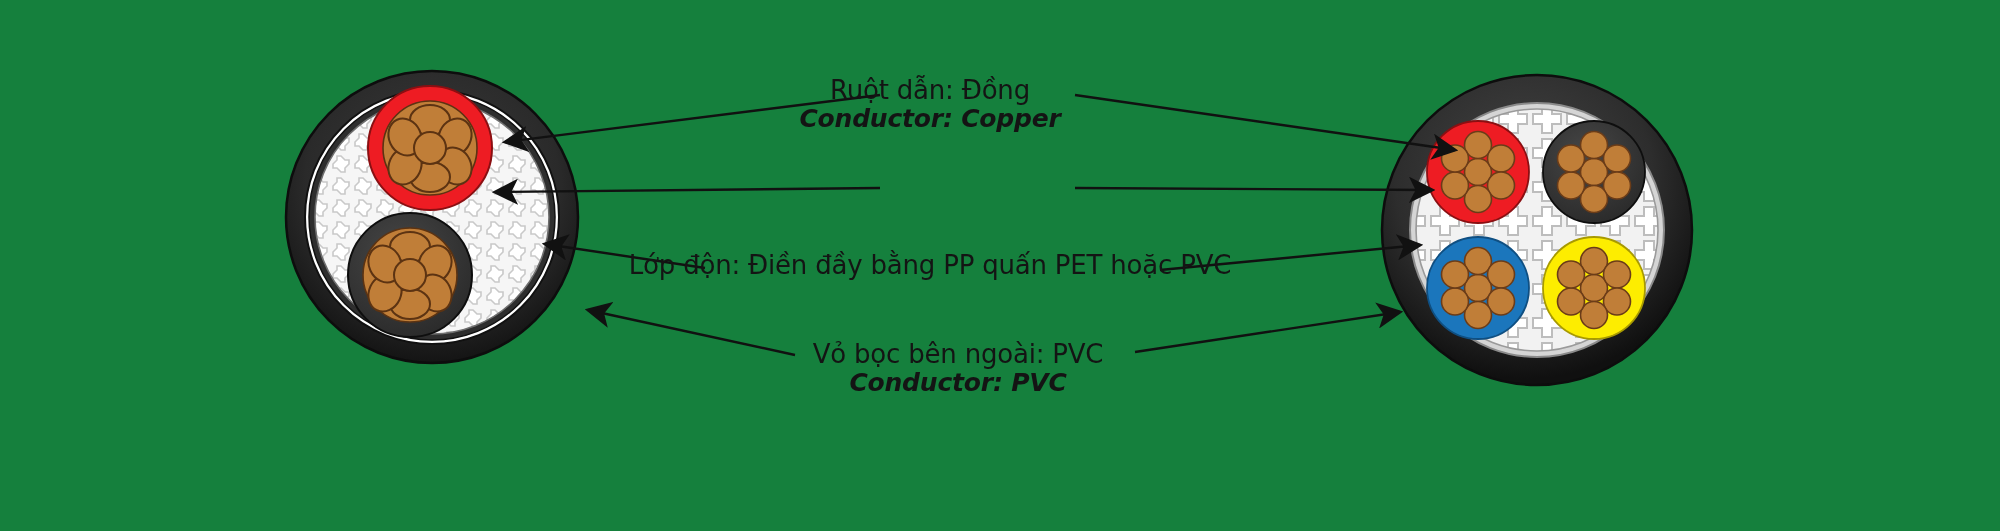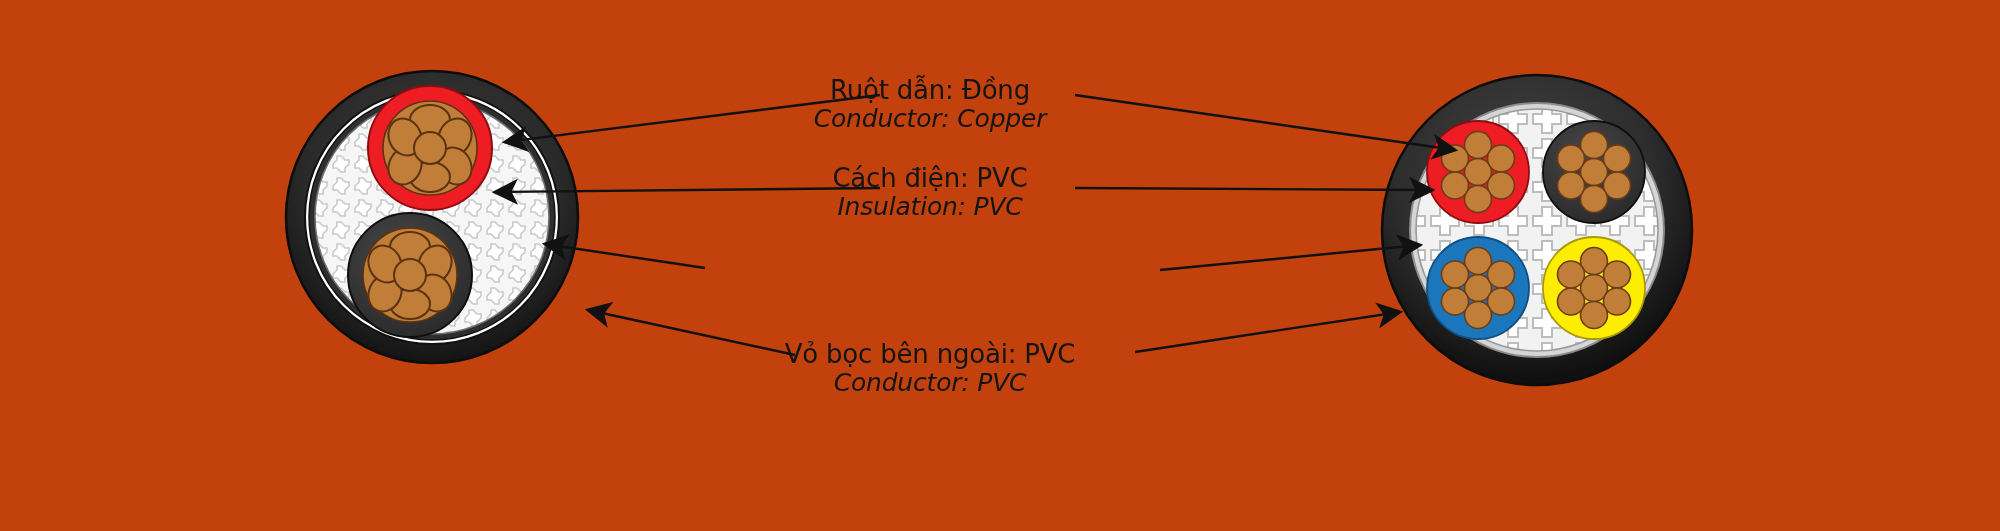--- a/index.html
+++ b/index.html
@@ -8,21 +8,21 @@
     padding: 0;
     background: #ffffff;
   }
   body {
     font-family: "Liberation Sans", sans-serif;
   }
   #stage {
     position: relative;
     width: 2000px;
     height: 531px;
-    background: #c2410c;
+    background: #15803d;
     overflow: hidden;
   }
   #diagram-svg {
     position: absolute;
     left: 0;
     top: 0;
     width: 2000px;
     height: 531px;
     display: block;
   }
@@ -37,28 +37,28 @@
     font-family: "DejaVu Sans", sans-serif;
     font-size: 26px;
     font-weight: 400;
     letter-spacing: -0.2px;
     color: #141414;
   }
   .label-en {
     font-family: "DejaVu Sans", sans-serif;
     font-size: 25px;
     font-style: italic;
-    font-weight: 400;
+    font-weight: 700;
     letter-spacing: -0.2px;
     color: #141414;
   }
   #lbl-conductor { left: 700px; top: 76px;  width: 460px; }
   #lbl-insulation{ left: 700px; top: 164px; width: 460px; }
   #lbl-filler    { left: 600px; top: 251px; width: 660px; }
-  #lbl-sheath    { left: 700px; top: 340px; width: 460px; }
+  #lbl-sheath    { left: 728px; top: 340px; width: 460px; }
 </style>
 </head>
 <body>
 
 <div id="stage">
 
   <svg id="diagram-svg" viewBox="0 0 2000 531">
     <defs>
 
       <pattern id="fillerTexLeft" width="22" height="22" patternUnits="userSpaceOnUse">
@@ -210,26 +210,23 @@
       <line x1="1160" y1="270" x2="1420" y2="245" marker-end="url(#arrowHead)"></line>
       <line x1="1135" y1="352" x2="1400" y2="312" marker-end="url(#arrowHead)"></line>
     </g>
   </svg>
 
   <div class="label-group" id="lbl-conductor">
     <div class="label-vi">Ruột dẫn: Đồng</div>
     <div class="label-en">Conductor: Copper</div>
   </div>
 
-  <div class="label-group" id="lbl-insulation">
-    <div class="label-vi">Cách điện: PVC</div>
-    <div class="label-en">Insulation: PVC</div>
-  </div>
 
   <div class="label-group" id="lbl-filler">
+    <div class="label-vi">Lớp độn: Điền đầy bằng PP quấn PET hoặc PVC</div>
   </div>
 
   <div class="label-group" id="lbl-sheath">
     <div class="label-vi">Vỏ bọc bên ngoài: PVC</div>
     <div class="label-en">Conductor: PVC</div>
   </div>
 
 </div>
 
 </body></html>

